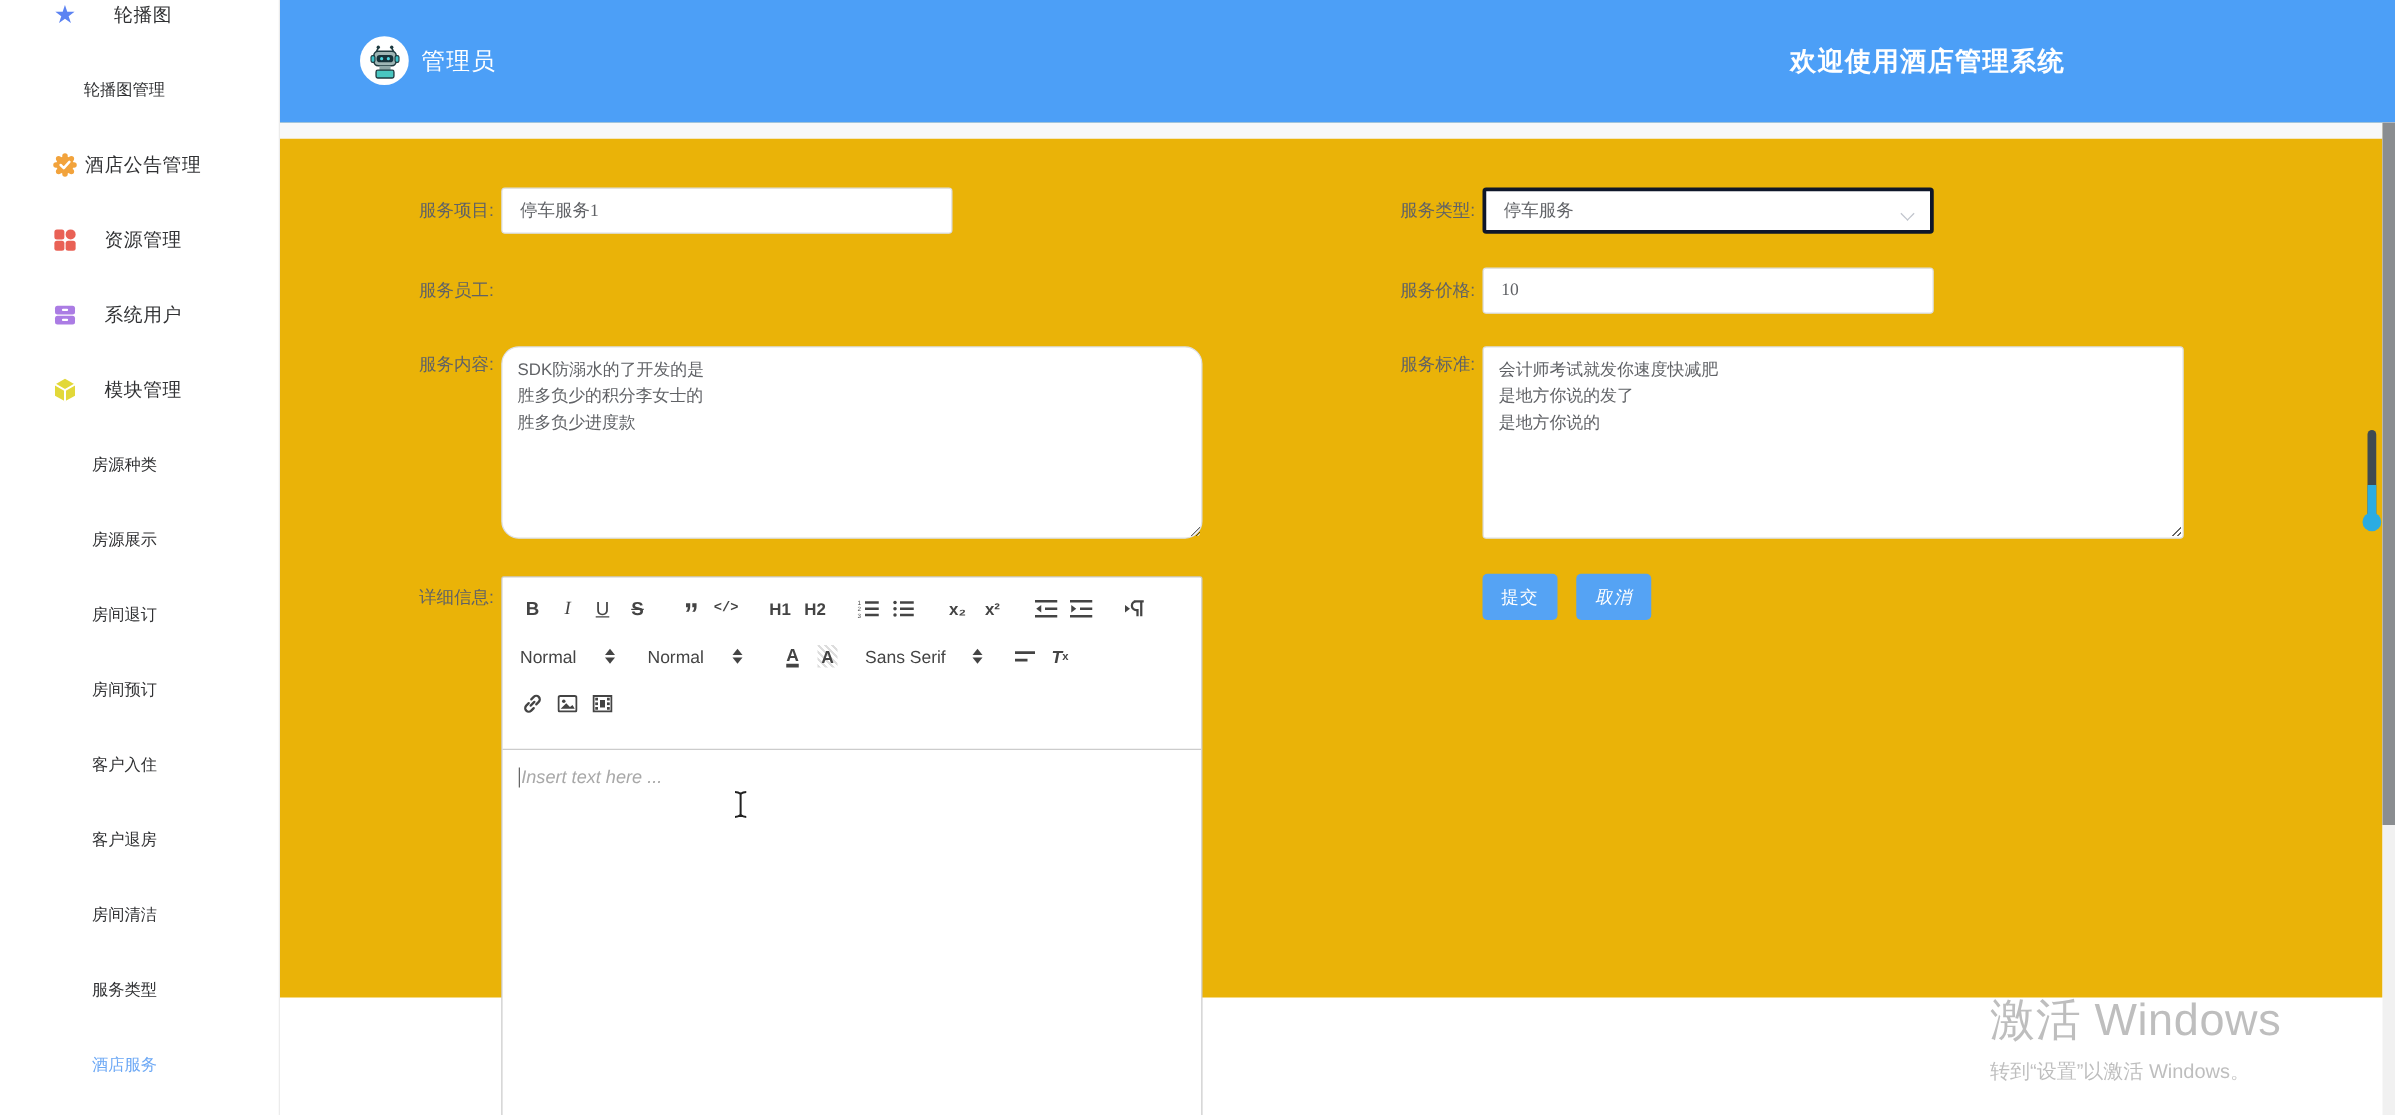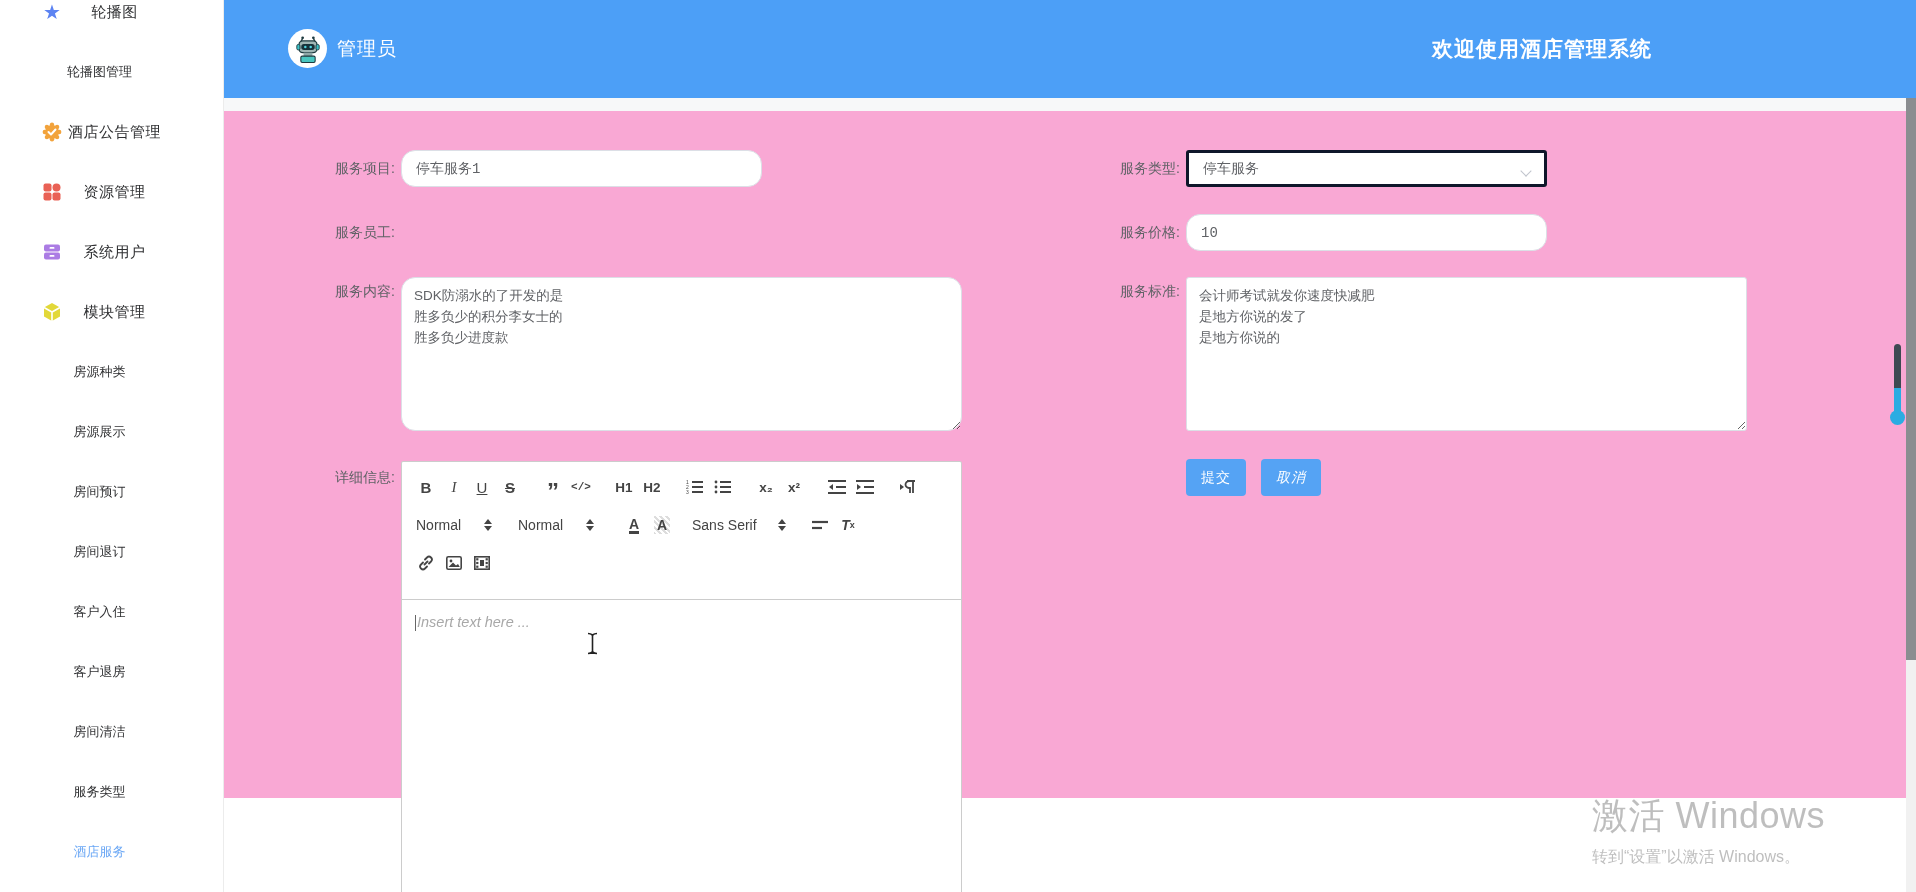--- a/index.html
+++ b/index.html
@@ -18,25 +18,25 @@
   .s-item.active .s-label { color:#6ca8f5; }
   .star-glyph { font-size:20px; color:#5c83f2; line-height:20px; }
 
   
   .topbar { position:absolute; left:224px; top:0; width:1692px; height:98px; background:#4c9ff7; z-index:4; }
   .avatar { position:absolute; left:64px; top:29px; width:39px; height:39px; border-radius:50%; background:#fff; overflow:hidden; display:flex; align-items:center; justify-content:center; }
   .admin-name { position:absolute; left:113px; top:0; height:98px; display:flex; align-items:center; color:#fff; font-size:19px; font-weight:500; letter-spacing:1px; }
   .welcome { position:absolute; right:264px; top:0; height:98px; display:flex; align-items:center; color:#fff; font-size:21px; font-weight:bold; letter-spacing:1px; }
 
   
-  .main { position:absolute; left:224px; top:98px; width:1682px; height:700px; background:#f9a8d4; }
+  .main { position:absolute; left:224px; top:98px; width:1682px; height:700px; background:#eab308; }
   .main-topstrip { position:absolute; left:0; top:0; width:100%; height:13px; background:#f7f8f9; }
 
   .f-label { position:absolute; font-size:14px; color:#606266; text-align:right; }
-  .f-input { position:absolute; height:37px; border:1px solid #dcdfe6; border-radius:14px; background:#fff; font-size:14px; color:#606266; padding:10px 14px; font-family:Liberation Mono, monospace; outline:none; width:361px; }
+  .f-input { position:absolute; height:37px; border:1px solid #dcdfe6; border-radius:3px; background:#fff; font-size:14px; color:#606266; padding:10px 14px; font-family:Liberation Serif, serif; outline:none; width:361px; }
   .f-select { position:absolute; height:37px; width:361px; border:3px solid #0f172a; border-radius:3px; background:#fff; font-size:14px; color:#606266; display:flex; align-items:center; padding:0 30px 0 14px; cursor:pointer; }
   .chev { position:absolute; right:13px; top:14px; width:9px; height:9px; }
   .chev::before { content:""; position:absolute; left:0; top:0; width:7px; height:7px; border-right:1.5px solid #c0c4cc; border-bottom:1.5px solid #c0c4cc; transform:rotate(45deg); }
   .f-textarea { position:absolute; width:561px; height:154px; border:1px solid #dcdfe6; border-radius:3px; background:#fff; font-size:13.5px; color:#606266; line-height:21px; padding:7px 12px; font-family:inherit; outline:none; resize:both; }
 
   
   .editor { position:absolute; left:177px; top:363px; width:561px; height:560px; border:1px solid #ccc; border-radius:2px; background:#fff; }
   .ql-toolbar { height:138px; border-bottom:1px solid #ccc; padding:6px 10px 0 10px; }
   .tb-row { display:flex; align-items:center; height:30px; margin-top:4px; }
   .tb-row2 { height:38px; }
@@ -165,24 +165,24 @@
         <span class="s-label">模块管理</span>
       </div>
 
       <div class="s-item sub">
         <span class="s-label">房源种类</span>
       </div>
       <div class="s-item sub">
         <span class="s-label">房源展示</span>
       </div>
       <div class="s-item sub">
+        <span class="s-label">房间退订</span>
+      </div>
+      <div class="s-item sub">
         <span class="s-label">房间预订</span>
-      </div>
-      <div class="s-item sub">
-        <span class="s-label">房间退订</span>
       </div>
       <div class="s-item sub">
         <span class="s-label">客户入住</span>
       </div>
       <div class="s-item sub">
         <span class="s-label">客户退房</span>
       </div>
       <div class="s-item sub">
         <span class="s-label">房间清洁</span>
       </div>

